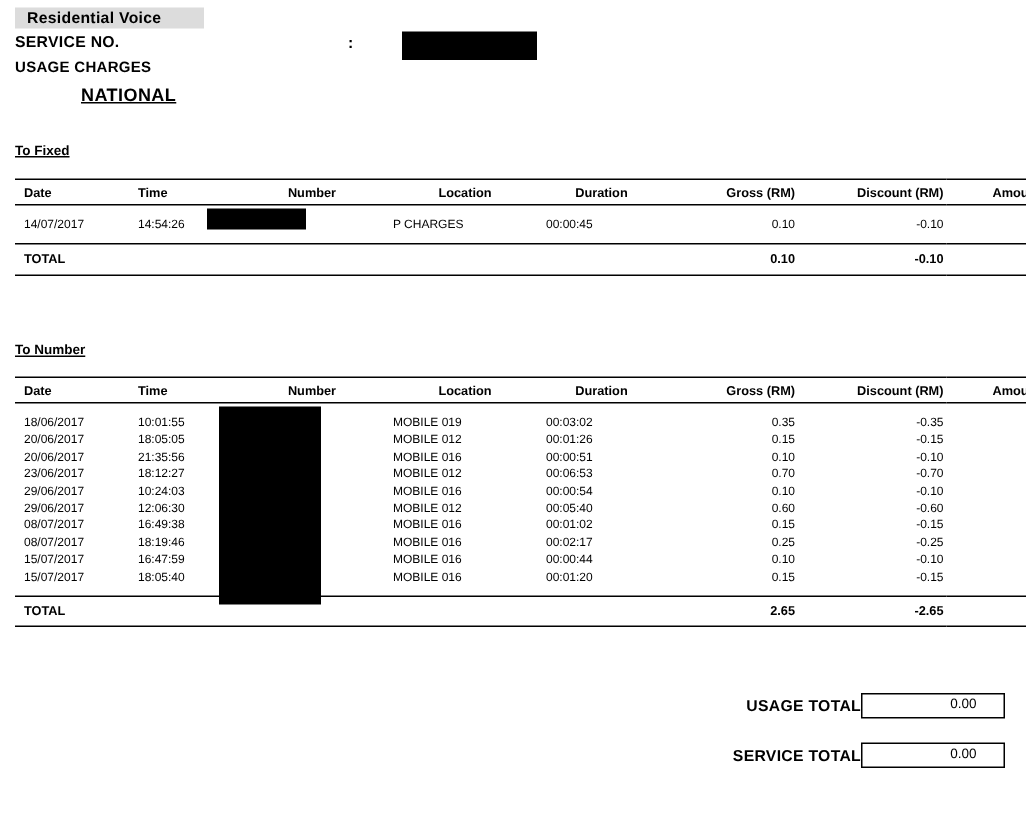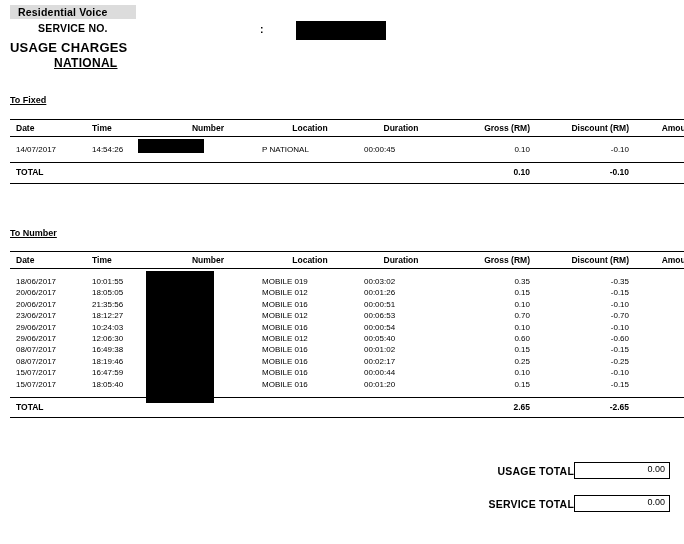--- a/index.html
+++ b/index.html
@@ -34,21 +34,20 @@
     background: #dcdcdc;
     font-weight: bold;
     font-size: 10.5px;
     padding: 1px 28px 1px 8px;
     letter-spacing: 0.2px;
   }
   .svc-row {
     margin-top: 3px;
     position: relative;
     height: 16px;
-    margin-left: 28px;
   }
   .svc-label {
     font-weight: bold;
     font-size: 10.5px;
     letter-spacing: 0.2px;
   }
   .svc-colon {
     position: absolute;
     left: 222px;
     top: 1px;
@@ -60,21 +59,21 @@
     display: inline-block;
   }
   .svc-redact {
     position: absolute;
     left: 258px;
     top: -1px;
     width: 90px;
     height: 19px;
   }
   .usage-charges {
-    font-size: 13px;
+    font-size: 10px;
     font-weight: bold;
     letter-spacing: 0.2px;
     margin-top: 2px;
   }
   .national {
     position: absolute;
     left: 10px;
     top: 56px;
     font-size: 12px;
     font-weight: bold;
@@ -182,21 +181,21 @@
     font-size: 10.5px;
     letter-spacing: 0.2px;
     margin-right: 0;
   }
   .total-box {
     width: 96px;
     height: 17px;
     border: 1px solid #000;
     font-size: 9px;
     text-align: right;
-    padding: 1px 4px 0 0;
+    padding: 1px 18px 0 0;
     box-sizing: border-box;
     background: #fff;
   }
 </style>
 </head>
 <body>
 
 <div class="page">
 
   <div class="hdr-block">
@@ -227,21 +226,21 @@
       </tr>
     </thead>
     <tbody>
       <tr class="spacer-row">
           <td colspan="8"></td>
         </tr>
       <tr>
         <td class="c-date">14/07/2017</td>
         <td class="c-time">14:54:26</td>
         <td class="c-num"></td>
-        <td class="c-loc">P NATIONAL</td>
+        <td class="c-loc">P CHARGES</td>
         <td class="c-dur">00:00:45</td>
         <td class="c-gross">0.10</td>
         <td class="c-disc">-0.10</td>
         <td class="c-amt">0.00</td>
       </tr>
       <tr class="spacer-row">
           <td colspan="8"></td>
         </tr>
       <tr class="total-row">
         <td class="c-date">TOTAL</td>

